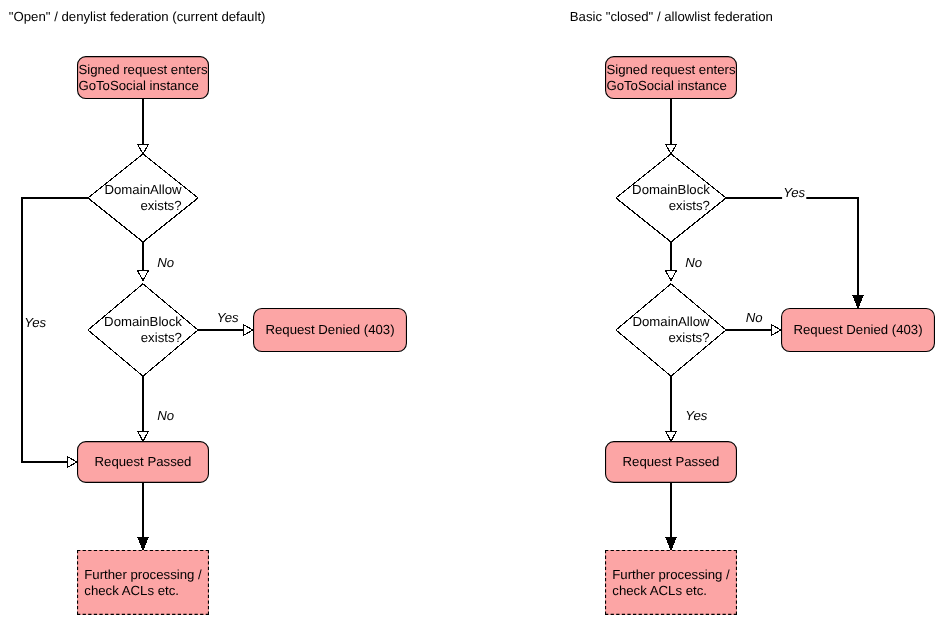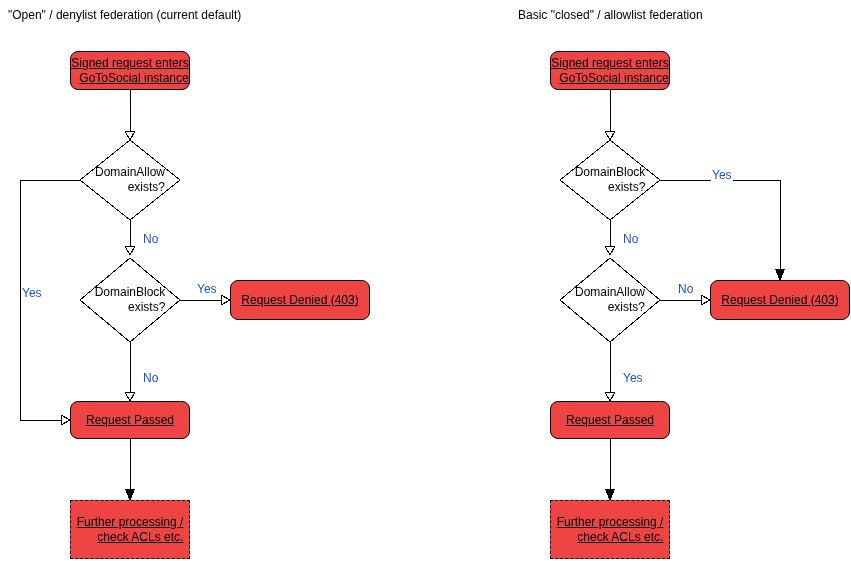--- a/index.html
+++ b/index.html
@@ -3,32 +3,32 @@
 <meta charset="utf-8">
 <style>
   * { box-sizing: border-box; }
   html, body { margin: 0; padding: 0; background: #ffffff; }
   body { font-family: "Liberation Sans", sans-serif; color: #000000; }
   .canvas { position: relative; width: 851px; height: 561px; background: #ffffff; overflow: hidden; }
   .canvas svg { position: absolute; left: 0; top: 0; }
   .title { position: absolute; font-size: 12px; line-height: 14px; color: #000000; white-space: pre; }
   .node {
     position: absolute; display: flex; align-items: center; justify-content: center;
-    text-align: right; font-size: 12px; line-height: 15px; white-space: pre;
-    background: #ef4444; border: 1px solid #000000; border-radius: 8px; text-decoration: underline;
+    text-align: left; font-size: 12px; line-height: 15px; white-space: pre;
+    background: #fca5a5; border: 1px solid #000000; border-radius: 8px;
   }
   .node.dashed { border-style: dashed; border-radius: 0; }
   .dlabel {
     position: absolute; display: flex; align-items: center; justify-content: center;
     text-align: right; font-size: 12px; line-height: 15px; white-space: pre; color: #000000;
     pointer-events: none;
   }
   .elabel {
     position: absolute; font-size: 12px; line-height: 14px; white-space: nowrap;
-    color: #1d4ed8; background: #ffffff; padding: 0 1px;
+    color: #000000; background: #ffffff; padding: 0 1px; font-style: italic;
   }
   path, polygon, polyline { shape-rendering: crispEdges; }
 </style>
 </head>
 <body>
 
 <div class="canvas">
 
   <svg width="851" height="561" viewBox="0 0 851 561">
 

